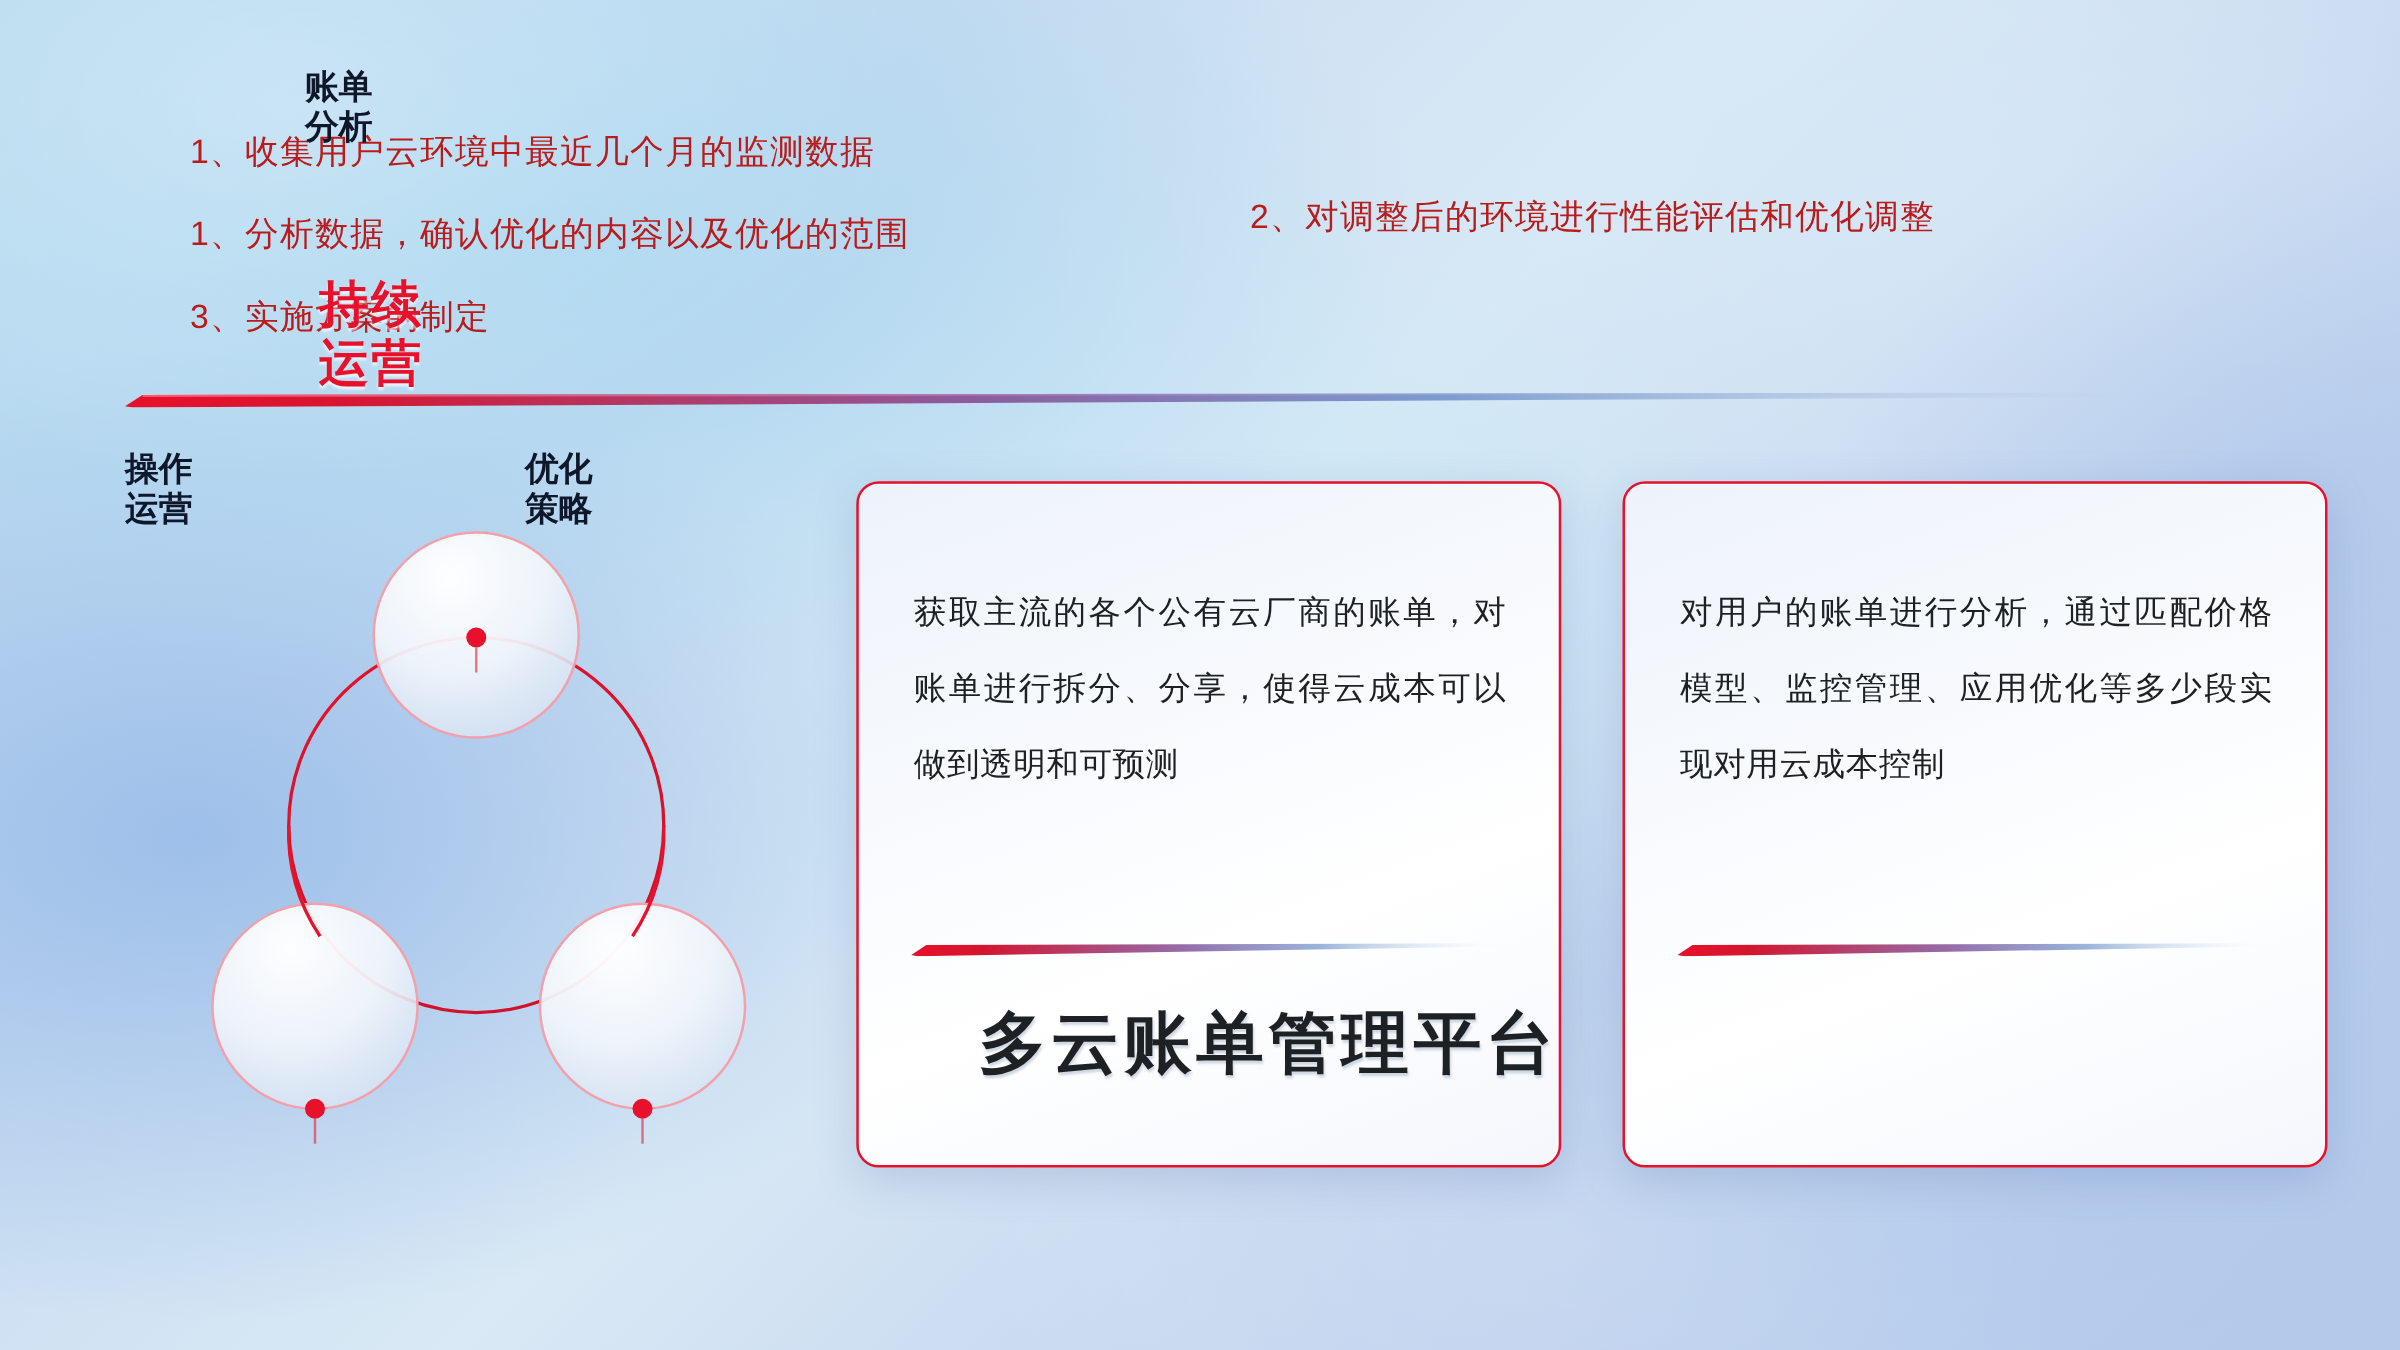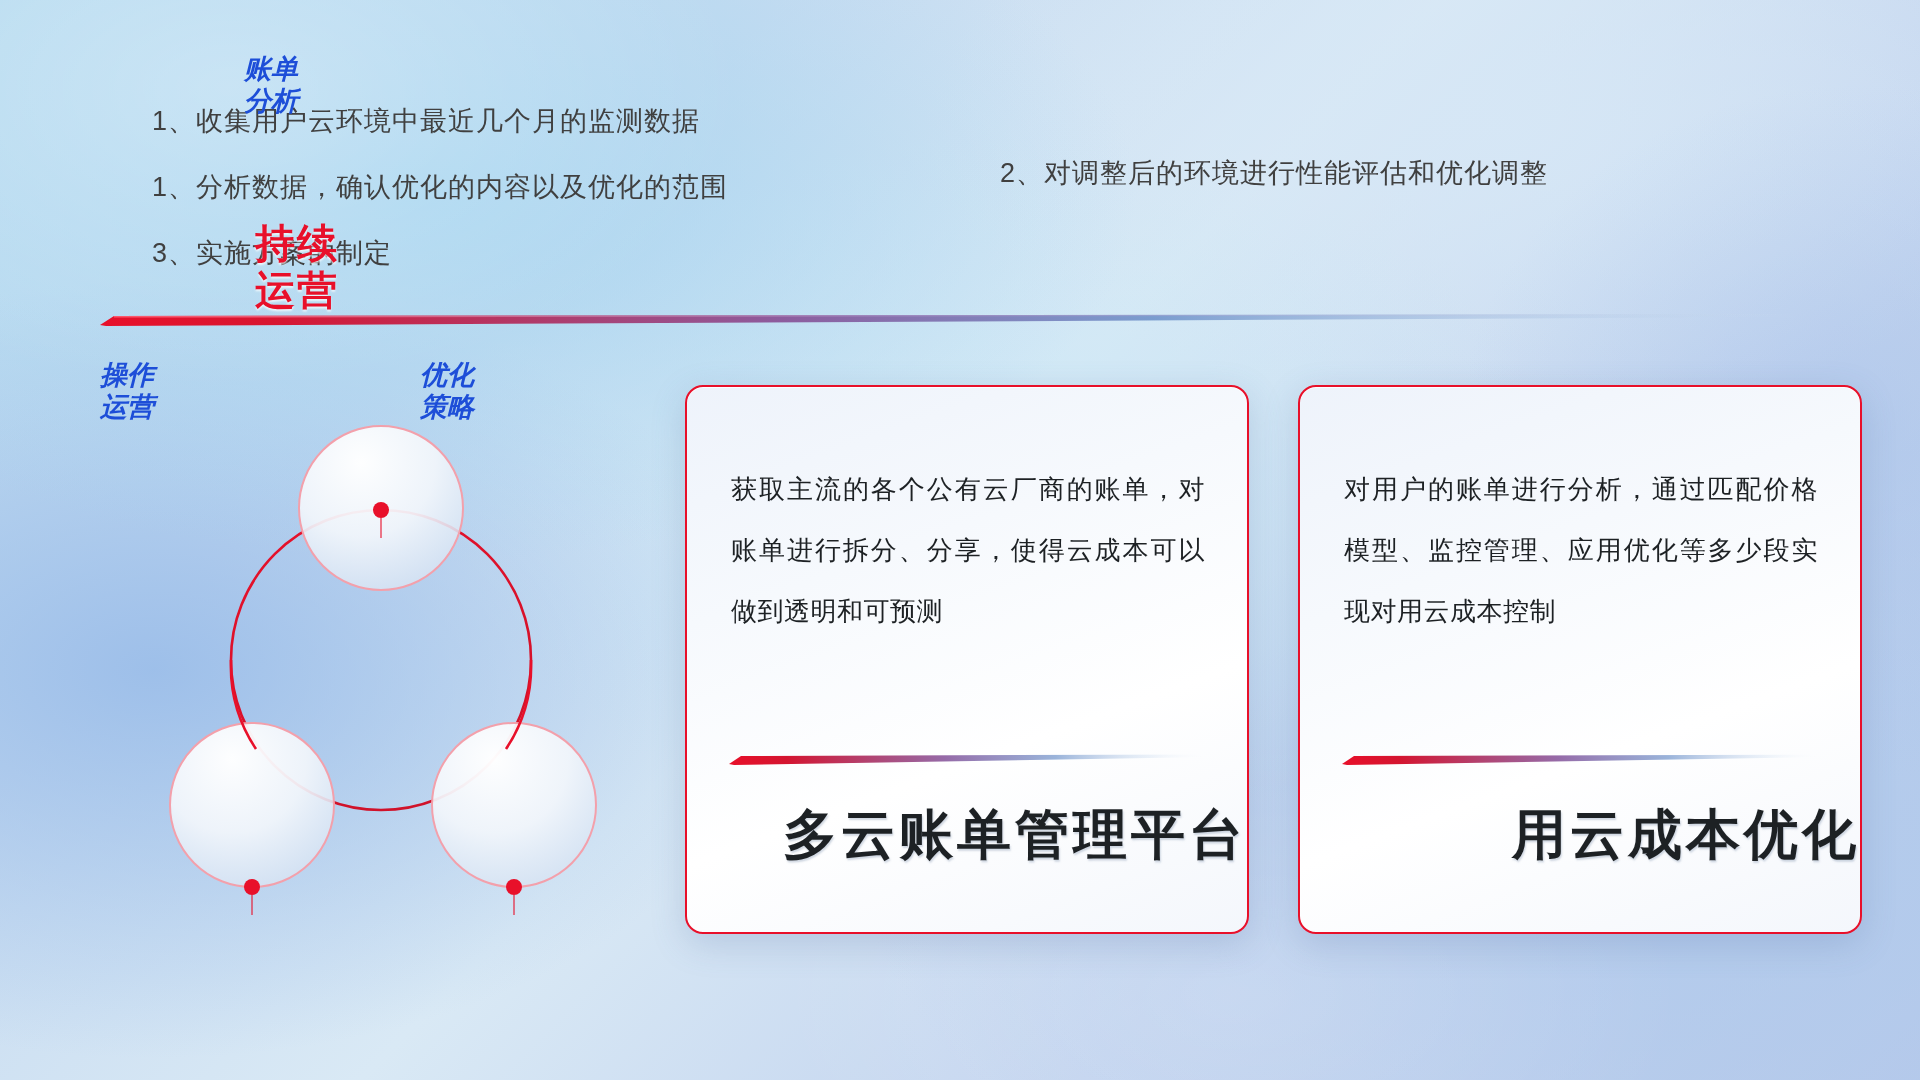--- a/index.html
+++ b/index.html
@@ -29,21 +29,21 @@
     position: absolute; inset: 0;
     background:
       radial-gradient(ellipse 38% 40% at 12% 8%,  rgba(255,255,255,0.30) 0%, rgba(255,255,255,0) 70%),
       radial-gradient(ellipse 34% 34% at 64% 92%, rgba(255,255,255,0.18) 0%, rgba(255,255,255,0) 70%),
       radial-gradient(ellipse 30% 46% at 97% 40%, rgba(170,196,234,0.55) 0%, rgba(170,196,234,0) 70%);
   }
 
   
   .list {
     position: absolute;
-    color: #404040;
+    color: #b91c1c;
     font-size: 27px;
     letter-spacing: 1px;
     line-height: 1;
   }
   #list-left  { left: 152px; top: 108px; }
   #list-right { left: 1000px; top: 160px; }
   .list-item { margin-bottom: 39px; white-space: nowrap; }
 
   
   #divider {
@@ -61,22 +61,21 @@
   .venn-label {
     position: absolute;
     text-align: center;
     line-height: 1.18;
     white-space: pre-line;
     pointer-events: none;
     font-weight: bold;
   }
   .venn-label.small {
     font-size: 27px;
-    color: #1d4ed8;
-    font-style: italic;
+    color: #0f172a;
   }
   #label-center {
     font-size: 40px;
     color: #e8102a;
     letter-spacing: 2px;
     text-shadow: 0 2px 2px rgba(255,255,255,0.7);
   }
   #label-bill      { left: 186px; top: 54px;  width: 170px; }
   #label-center    { left: 212px; top: 220px; width: 170px; font-family: Liberation Serif, serif; }
   #label-ops       { left: 42px;  top: 360px; width: 170px; }
@@ -232,14 +231,13 @@
         <stop offset="0%" stop-color="#e8102a" stop-opacity="1"></stop>
         <stop offset="12%" stop-color="#d41530" stop-opacity="1"></stop>
         <stop offset="45%" stop-color="#8a5a9e" stop-opacity="0.9"></stop>
         <stop offset="68%" stop-color="#6f93ca" stop-opacity="0.7"></stop>
         <stop offset="88%" stop-color="#c3d6ec" stop-opacity="0.3"></stop>
         <stop offset="100%" stop-color="#ffffff" stop-opacity="0"></stop>
       </linearGradient>
     </defs>
     <path d="M0,11 L12,3 L480,1.5 L480,4 L5,12 Z" fill="url(#cardGrad2)"></path>
   </svg>
-  <div class="card-title">用云成本优化</div>
 </div>
 
 </body></html>

